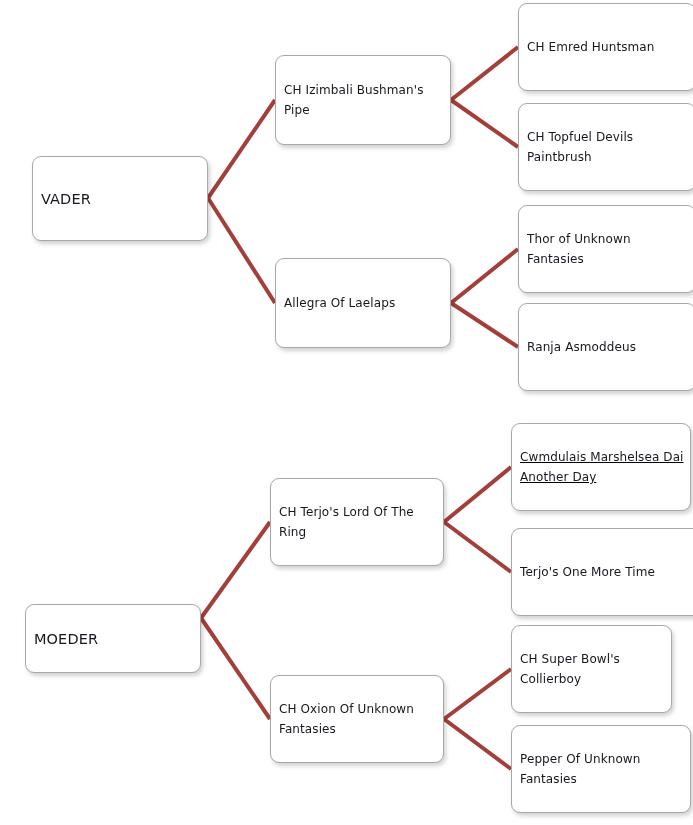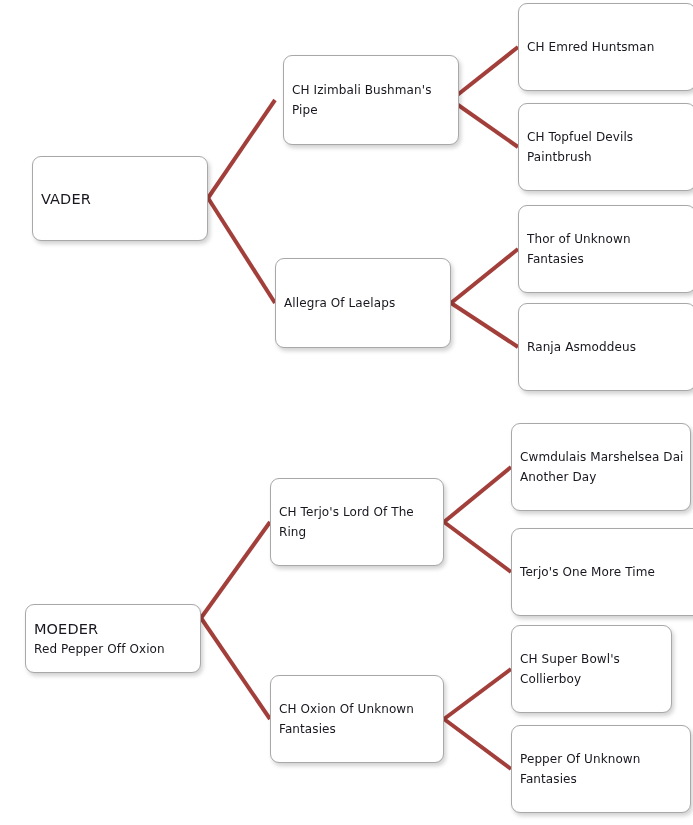--- a/index.html
+++ b/index.html
@@ -73,49 +73,48 @@
       <line x1="201" y1="618" x2="270" y2="719" stroke="#a33f3a" stroke-width="4" stroke-linecap="butt"></line>
       <line x1="444" y1="522" x2="511" y2="467" stroke="#a33f3a" stroke-width="4" stroke-linecap="butt"></line>
       <line x1="444" y1="522" x2="511" y2="572" stroke="#a33f3a" stroke-width="4" stroke-linecap="butt"></line>
       <line x1="444" y1="719" x2="511" y2="669" stroke="#a33f3a" stroke-width="4" stroke-linecap="butt"></line>
       <line x1="444" y1="719" x2="511" y2="769" stroke="#a33f3a" stroke-width="4" stroke-linecap="butt"></line>
     </svg>
   <div id="node-layer">
       <div class="node-box" style="left: 32px; top: 156px; width: 176px; height: 85px;">
         <div class="node-title">VADER</div>
       </div>
-      <div class="node-box" style="left: 275px; top: 55px; width: 176px; height: 90px; margin-left: 8px;">
+      <div class="node-box" style="left: 275px; top: 55px; width: 176px; height: 90px;">
         <div class="node-name">CH Izimbali Bushman's Pipe</div>
       </div>
       <div class="node-box" style="left: 275px; top: 258px; width: 176px; height: 90px;">
         <div class="node-name">Allegra Of Laelaps</div>
       </div>
       <div class="node-box" style="left: 518px; top: 3px; width: 178px; height: 88px;">
         <div class="node-name">CH Emred Huntsman</div>
       </div>
       <div class="node-box" style="left: 518px; top: 103px; width: 178px; height: 88px;">
         <div class="node-name">CH Topfuel Devils Paintbrush</div>
       </div>
       <div class="node-box" style="left: 518px; top: 205px; width: 178px; height: 88px;">
         <div class="node-name">Thor of Unknown Fantasies</div>
       </div>
       <div class="node-box" style="left: 518px; top: 303px; width: 178px; height: 88px;">
         <div class="node-name">Ranja Asmoddeus</div>
       </div>
       <div class="node-box" style="left: 25px; top: 576px; width: 176px; height: 69px; margin-top: 28px;">
         <div class="node-title">MOEDER</div>
-        <div class="node-name">Red Pepper Off Oxion</div>
       </div>
       <div class="node-box" style="left: 270px; top: 478px; width: 174px; height: 88px;">
         <div class="node-name">CH Terjo's Lord Of The Ring</div>
       </div>
       <div class="node-box" style="left: 270px; top: 675px; width: 174px; height: 88px; justify-content: center;">
         <div class="node-name">CH Oxion Of Unknown Fantasies</div>
       </div>
-      <div class="node-box" style="left: 511px; top: 423px; width: 180px; height: 88px;">
+      <div class="node-box" style="left: 511px; top: 423px; width: 180px; height: 88px; text-decoration: underline;">
         <div class="node-name">Cwmdulais Marshelsea Dai Another Day</div>
       </div>
       <div class="node-box" style="left: 511px; top: 528px; width: 192px; height: 88px; text-align: right;">
         <div class="node-name">Terjo's One More Time</div>
       </div>
       <div class="node-box" style="left: 511px; top: 625px; width: 161px; height: 88px;">
         <div class="node-name">CH Super Bowl's Collierboy</div>
       </div>
       <div class="node-box" style="left: 511px; top: 725px; width: 180px; height: 88px;">
         <div class="node-name">Pepper Of Unknown Fantasies</div>

